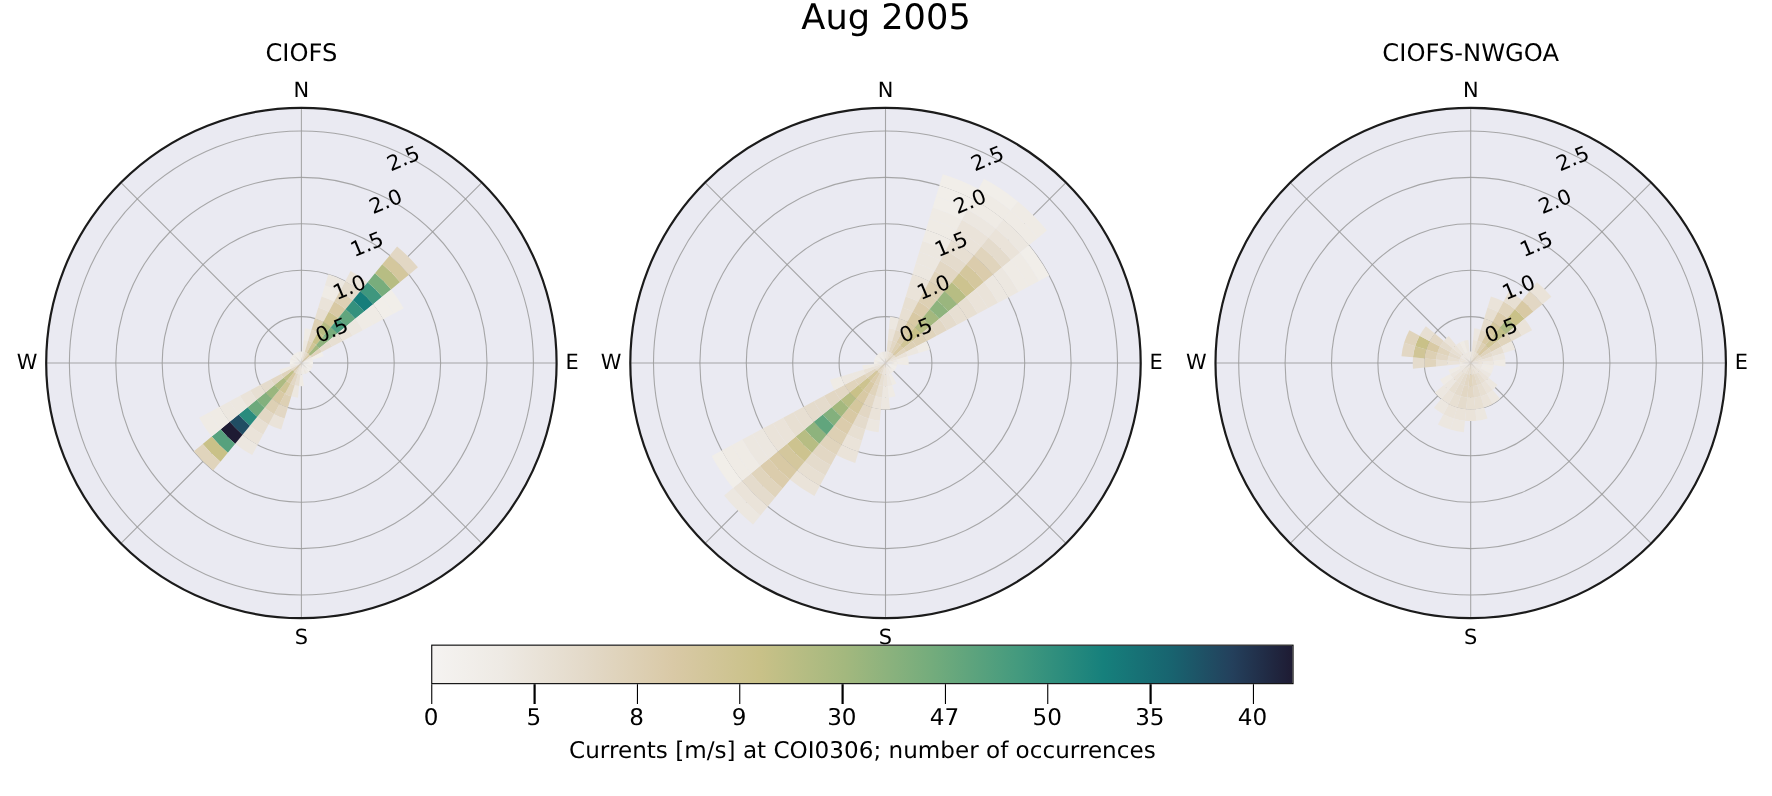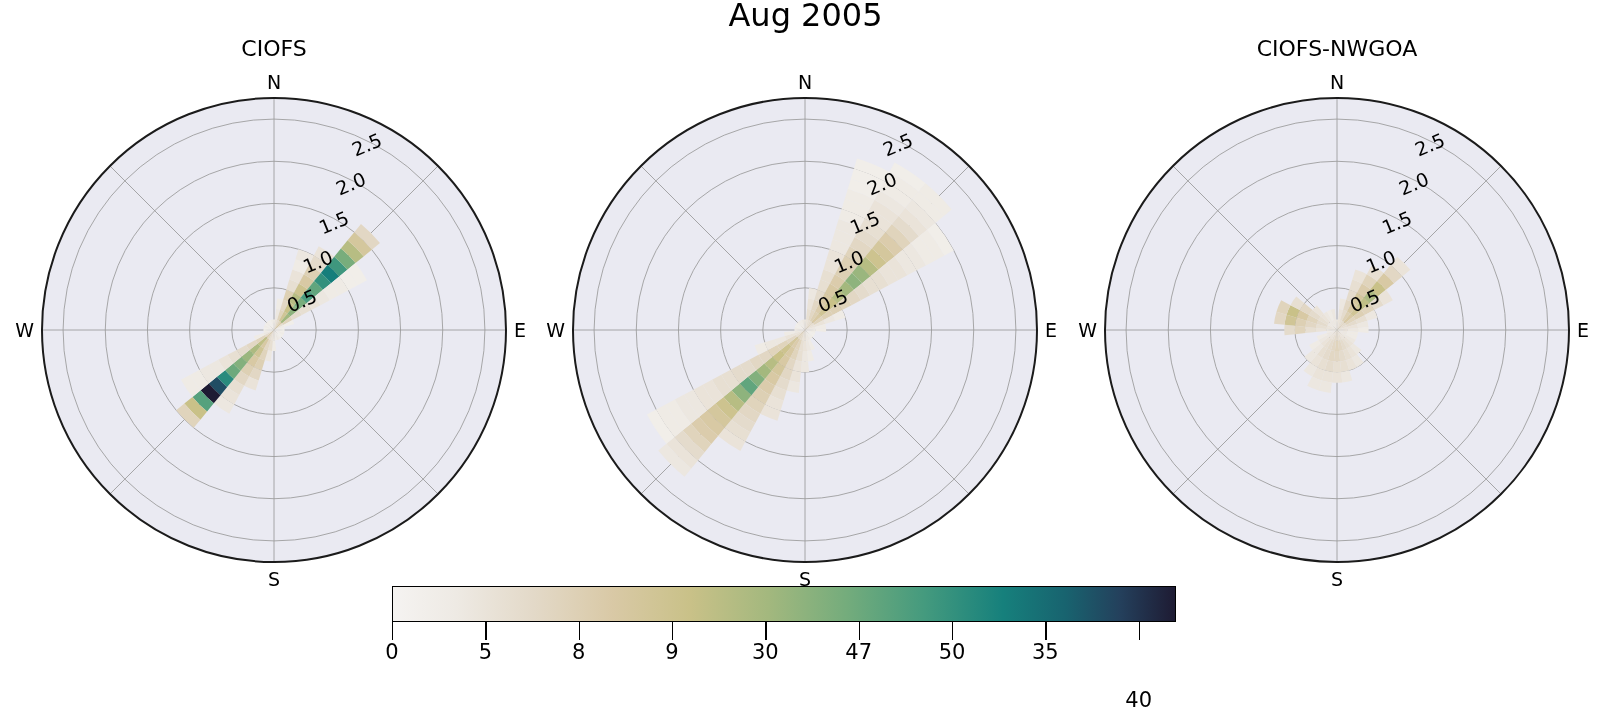--- a/index.html
+++ b/index.html
@@ -581,17 +581,18 @@
         <div class="cbar-ticklabel" style="left: 280px; top: 56px;">9</div>
         <div class="cbar-tick" style="left: 373.333px; top: 36px; height: 18px;"></div>
         <div class="cbar-ticklabel" style="left: 373.333px; top: 56px;">30</div>
         <div class="cbar-tick" style="left: 466.667px; top: 36px; height: 18px;"></div>
         <div class="cbar-ticklabel" style="left: 466.667px; top: 56px;">47</div>
         <div class="cbar-tick" style="left: 560px; top: 36px; height: 18px;"></div>
         <div class="cbar-ticklabel" style="left: 560px; top: 56px;">50</div>
         <div class="cbar-tick" style="left: 653.333px; top: 36px; height: 18px;"></div>
         <div class="cbar-ticklabel" style="left: 653.333px; top: 56px;">35</div>
         <div class="cbar-tick" style="left: 746.667px; top: 36px; height: 18px;"></div>
-        <div class="cbar-ticklabel" style="left: 746.667px; top: 56px; margin-top: 48px;">40</div>
+        <div class="cbar-ticklabel" style="left: 746.667px; top: 56px;">40</div>
       </div>
+    <div id="cbar-label" style="top: 84px;">Currents [m/s] at COI0306; number of occurrences</div>
   </div>
 
 </div>
 
 </body></html>

